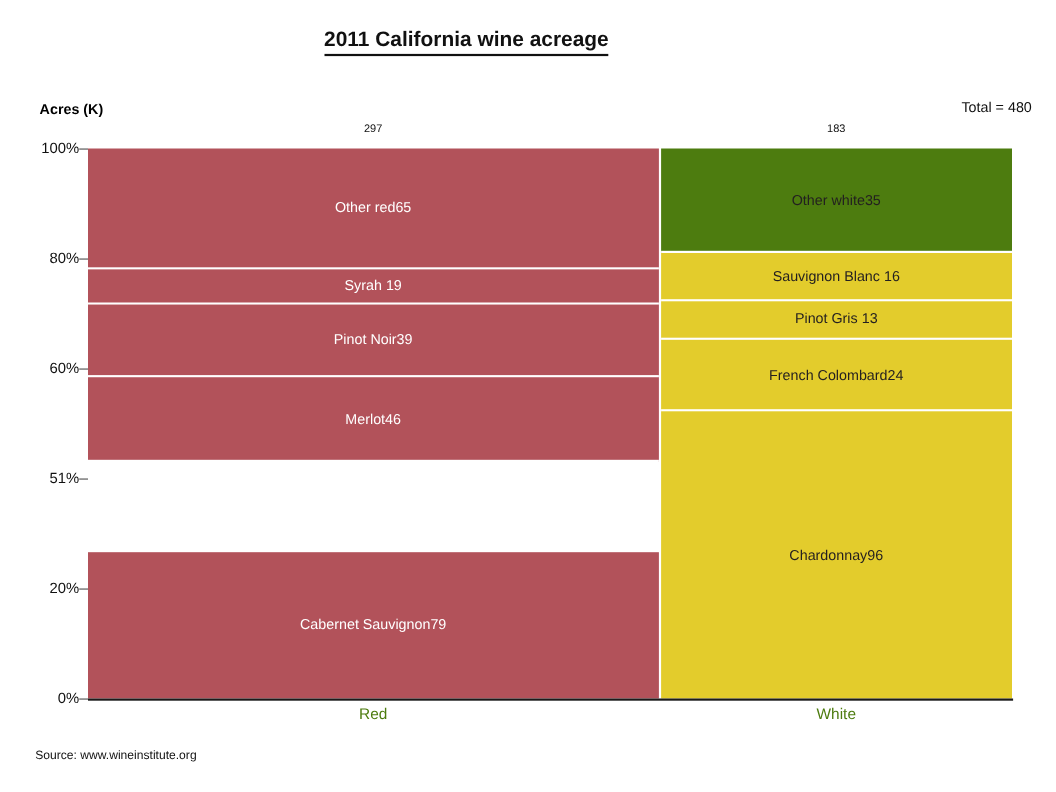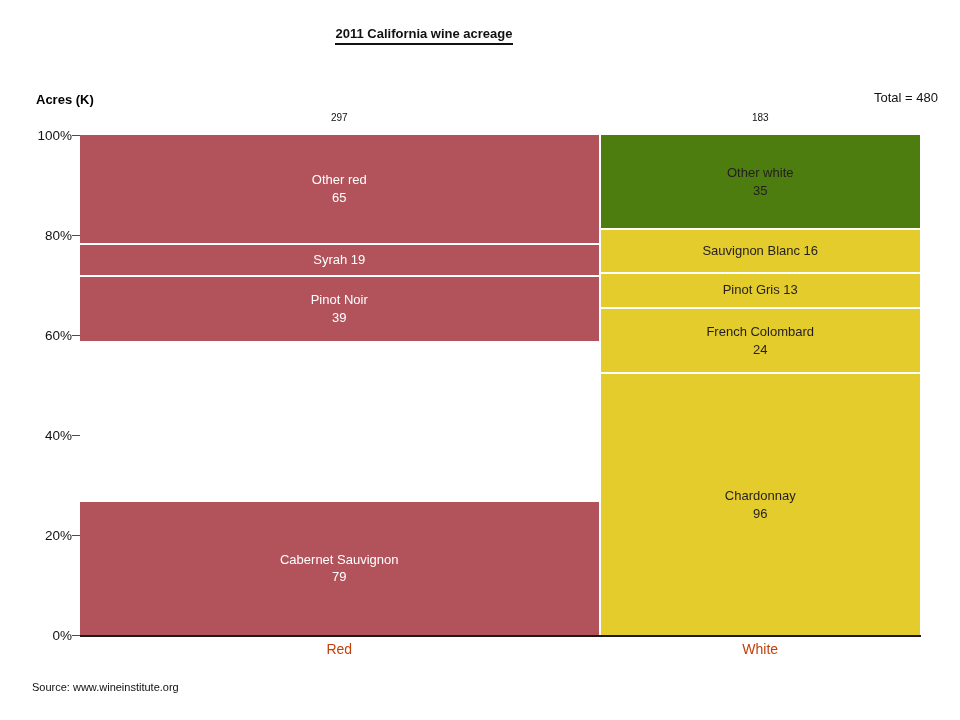--- a/index.html
+++ b/index.html
@@ -19,21 +19,21 @@
     width: 960px;
     height: 720px;
   }
   
   #chart-title {
     position: absolute;
     left: 0;
     top: 26px;
     width: 848px;
     text-align: center;
-    font-size: 13px;
+    font-size: 19px;
     font-weight: bold;
     color: #111111;
   }
   #chart-title span {
     border-bottom: 2px solid #111111;
     padding-bottom: 2px;
   }
   
   #yaxis-unit-label {
     position: absolute;
@@ -78,21 +78,21 @@
     position: absolute;
     top: 0;
     height: 500px;
   }
   .segment {
     position: absolute;
     left: 0;
     width: 100%;
     box-sizing: border-box;
     display: flex;
-    flex-direction: column;
+    flex-direction: row;
     align-items: center;
     justify-content: center;
     overflow: hidden;
     line-height: 1.35;
     text-align: center;
   }
   .segment .seg-name {
     font-size: 13px;
     white-space: nowrap;
   }
@@ -134,21 +134,21 @@
     text-align: left;
     font-size: 10px;
     color: #111111;
     transform: translateX(-50%);
   }
   .col-caption {
     position: absolute;
     top: 641px;
     text-align: center;
     font-size: 14px;
-    color: #c2410c;
+    color: #4d7c0f;
     transform: translateX(-50%);
   }
 </style>
 </head>
 <body>
 
 <div id="stage">
 
   <div id="chart-title">
     <span>2011 California wine acreage</span>
@@ -158,21 +158,21 @@
 
   <div id="total-label">Total = 480</div>
 
   <div id="source-note">Source: www.wineinstitute.org</div>
 
   <div id="yaxis">
       <div class="ytick-label" style="top: 635px;">0%</div>
       <div class="ytick-mark" style="top: 635px;"></div>
       <div class="ytick-label" style="top: 535px;">20%</div>
       <div class="ytick-mark" style="top: 535px;"></div>
-      <div class="ytick-label" style="top: 435px;">40%</div>
+      <div class="ytick-label" style="top: 435px;">51%</div>
       <div class="ytick-mark" style="top: 435px;"></div>
       <div class="ytick-label" style="top: 335px;">60%</div>
       <div class="ytick-mark" style="top: 335px;"></div>
       <div class="ytick-label" style="top: 235px;">80%</div>
       <div class="ytick-mark" style="top: 235px;"></div>
       <div class="ytick-label" style="top: 135px;">100%</div>
       <div class="ytick-mark" style="top: 135px;"></div>
     </div>
 
   <div id="plot">
@@ -181,20 +181,24 @@
           <div class="seg-name">Other red</div>
           <div class="seg-value">65</div>
         </div>
         <div class="segment inline" style="top: 109.797px; height: 32.0946px; background: rgb(178, 82, 90); border-bottom: 2px solid rgb(255, 255, 255);">
           <div class="labels"><span class="seg-name">Syrah</span> <span class="seg-value">19</span></div>
         </div>
         <div class="segment" style="top: 141.892px; height: 65.8784px; background: rgb(178, 82, 90); border-bottom: 2px solid rgb(255, 255, 255);">
           <div class="seg-name">Pinot Noir</div>
           <div class="seg-value">39</div>
         </div>
+        <div class="segment" style="top: 207.77px; height: 77.7027px; background: rgb(178, 82, 90); border-bottom: 2px solid rgb(255, 255, 255);">
+          <div class="seg-name">Merlot</div>
+          <div class="seg-value">46</div>
+        </div>
         <div class="segment" style="top: 366.554px; height: 133.446px; background: rgb(178, 82, 90); border-bottom: none;">
           <div class="seg-name">Cabernet Sauvignon</div>
           <div class="seg-value">79</div>
         </div>
       </div>
       <div class="column col-white" style="left: 520.513px; width: 319.487px;">
         <div class="segment" style="top: 0px; height: 95.1087px; background: #4d7c0f; border-bottom: 2px solid rgb(255, 255, 255);">
           <div class="seg-name">Other white</div>
           <div class="seg-value">35</div>
         </div>

